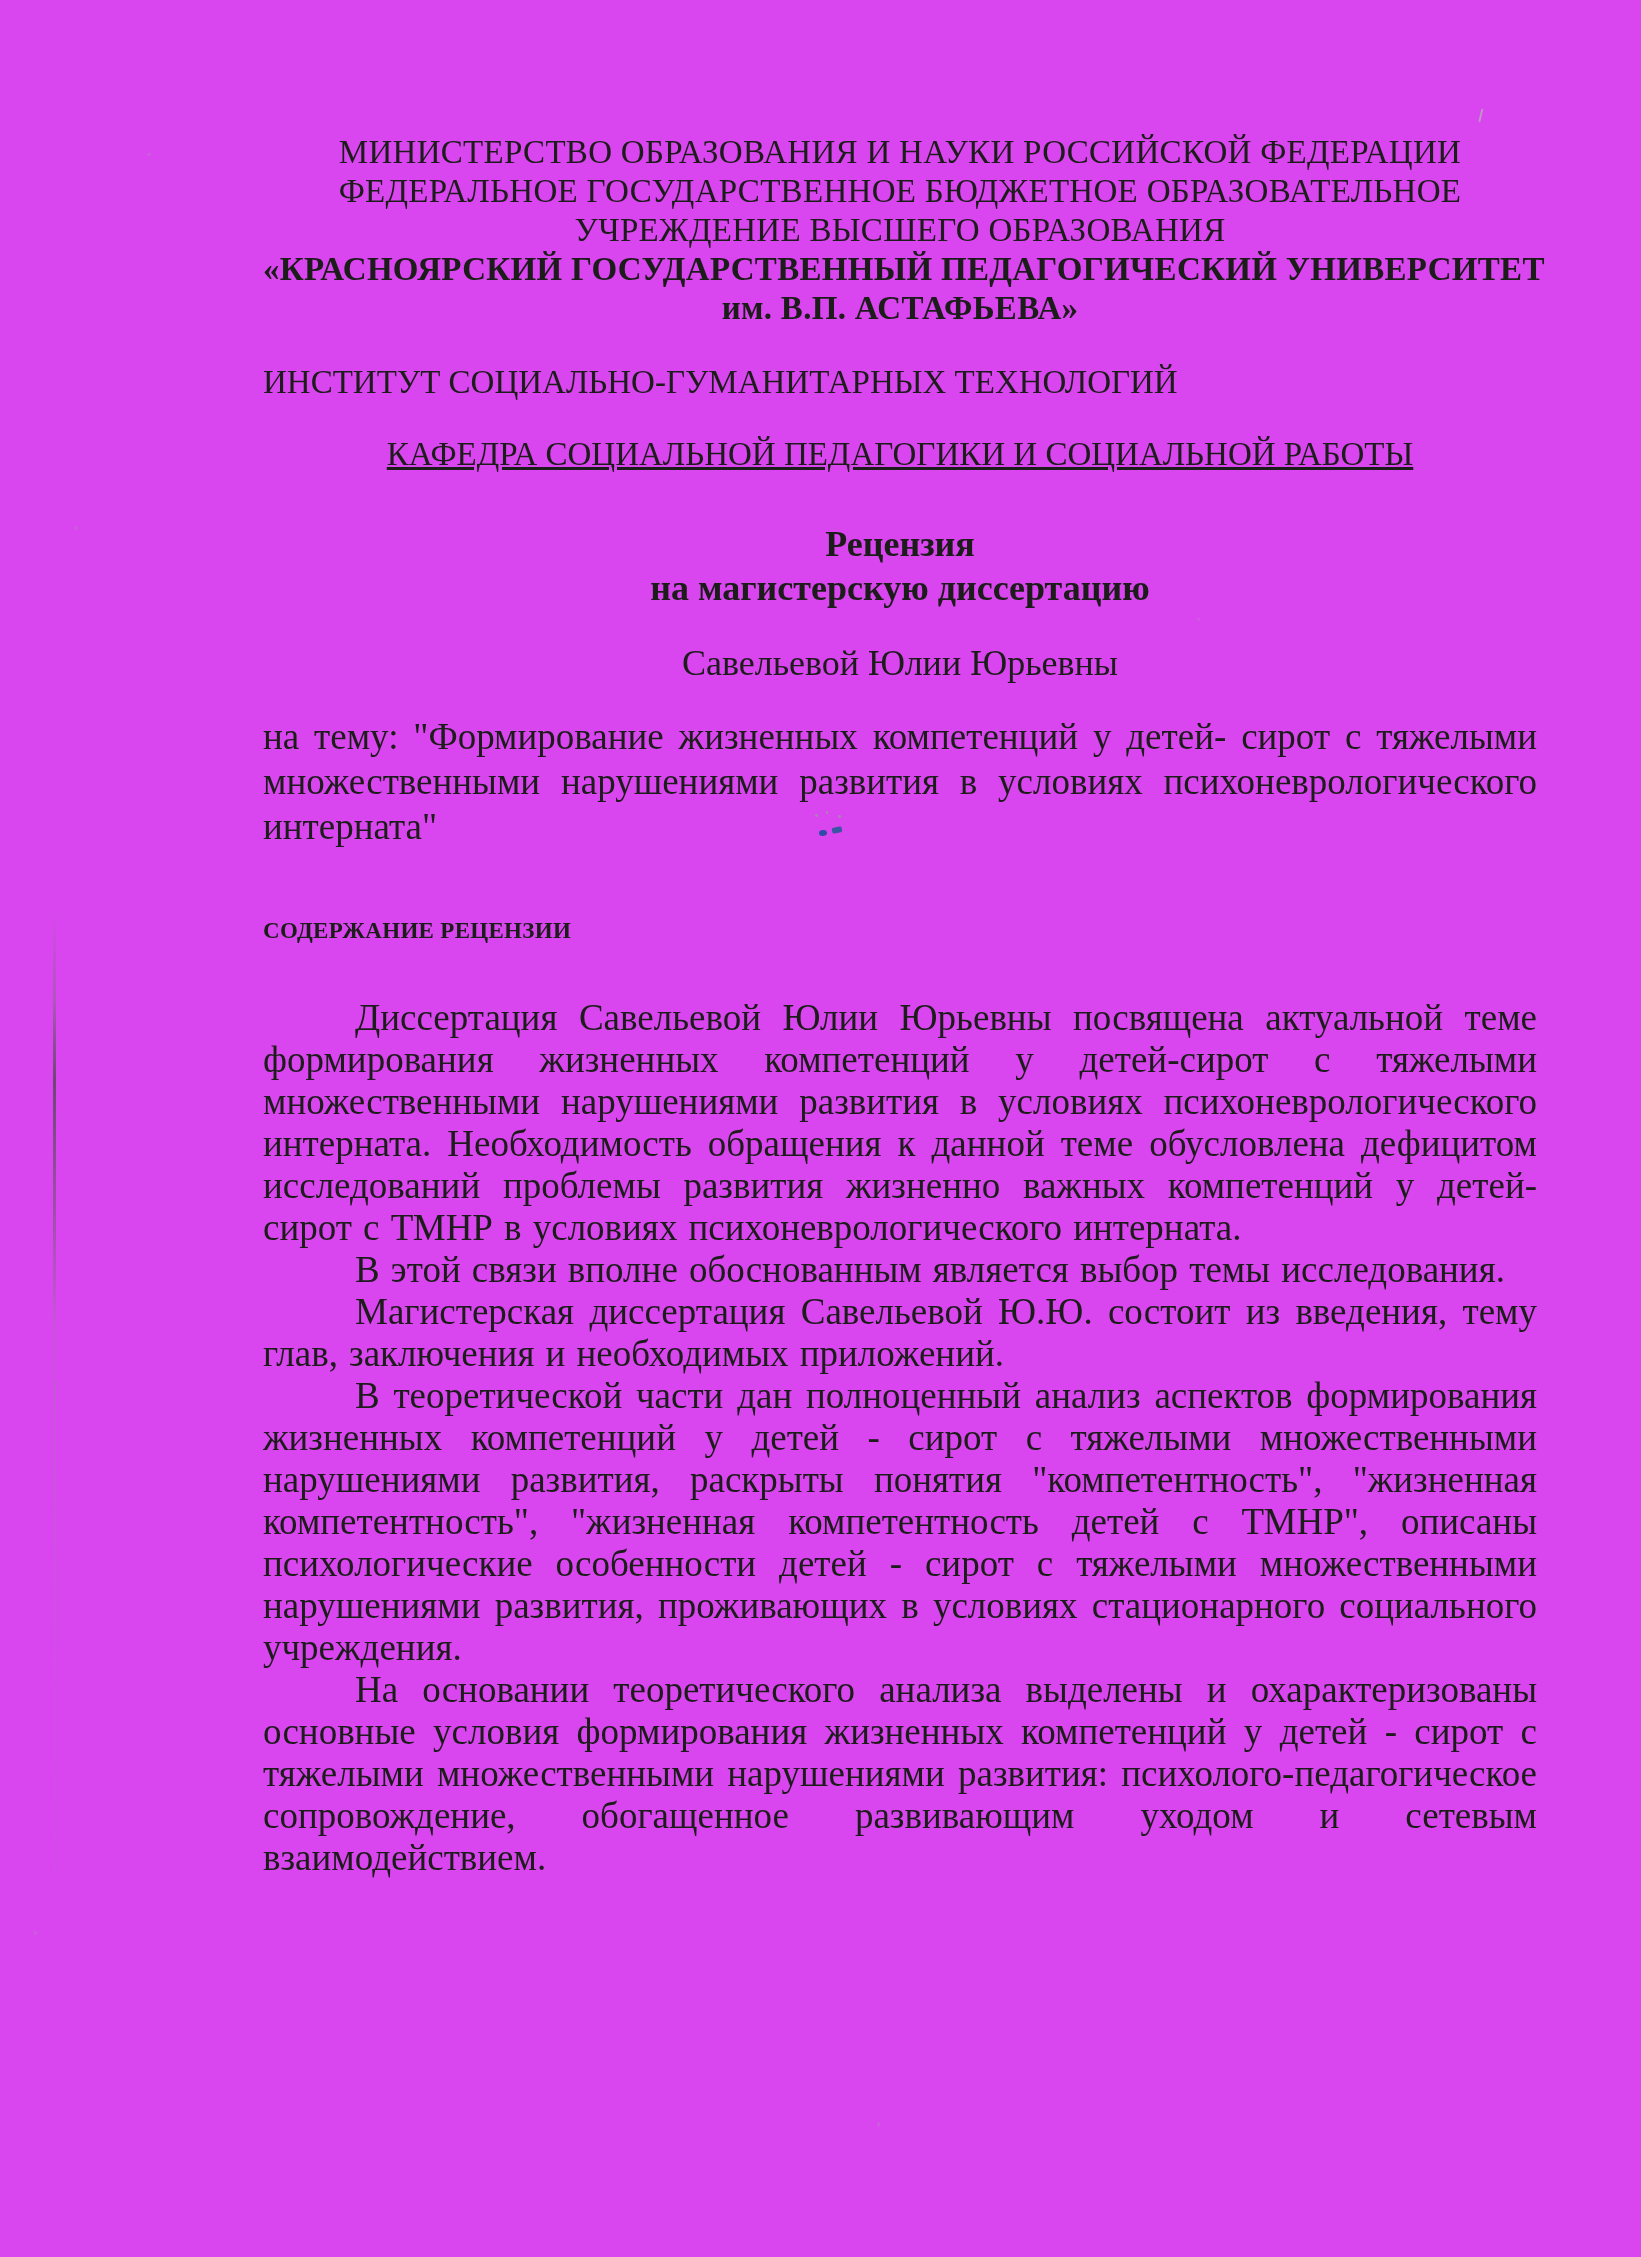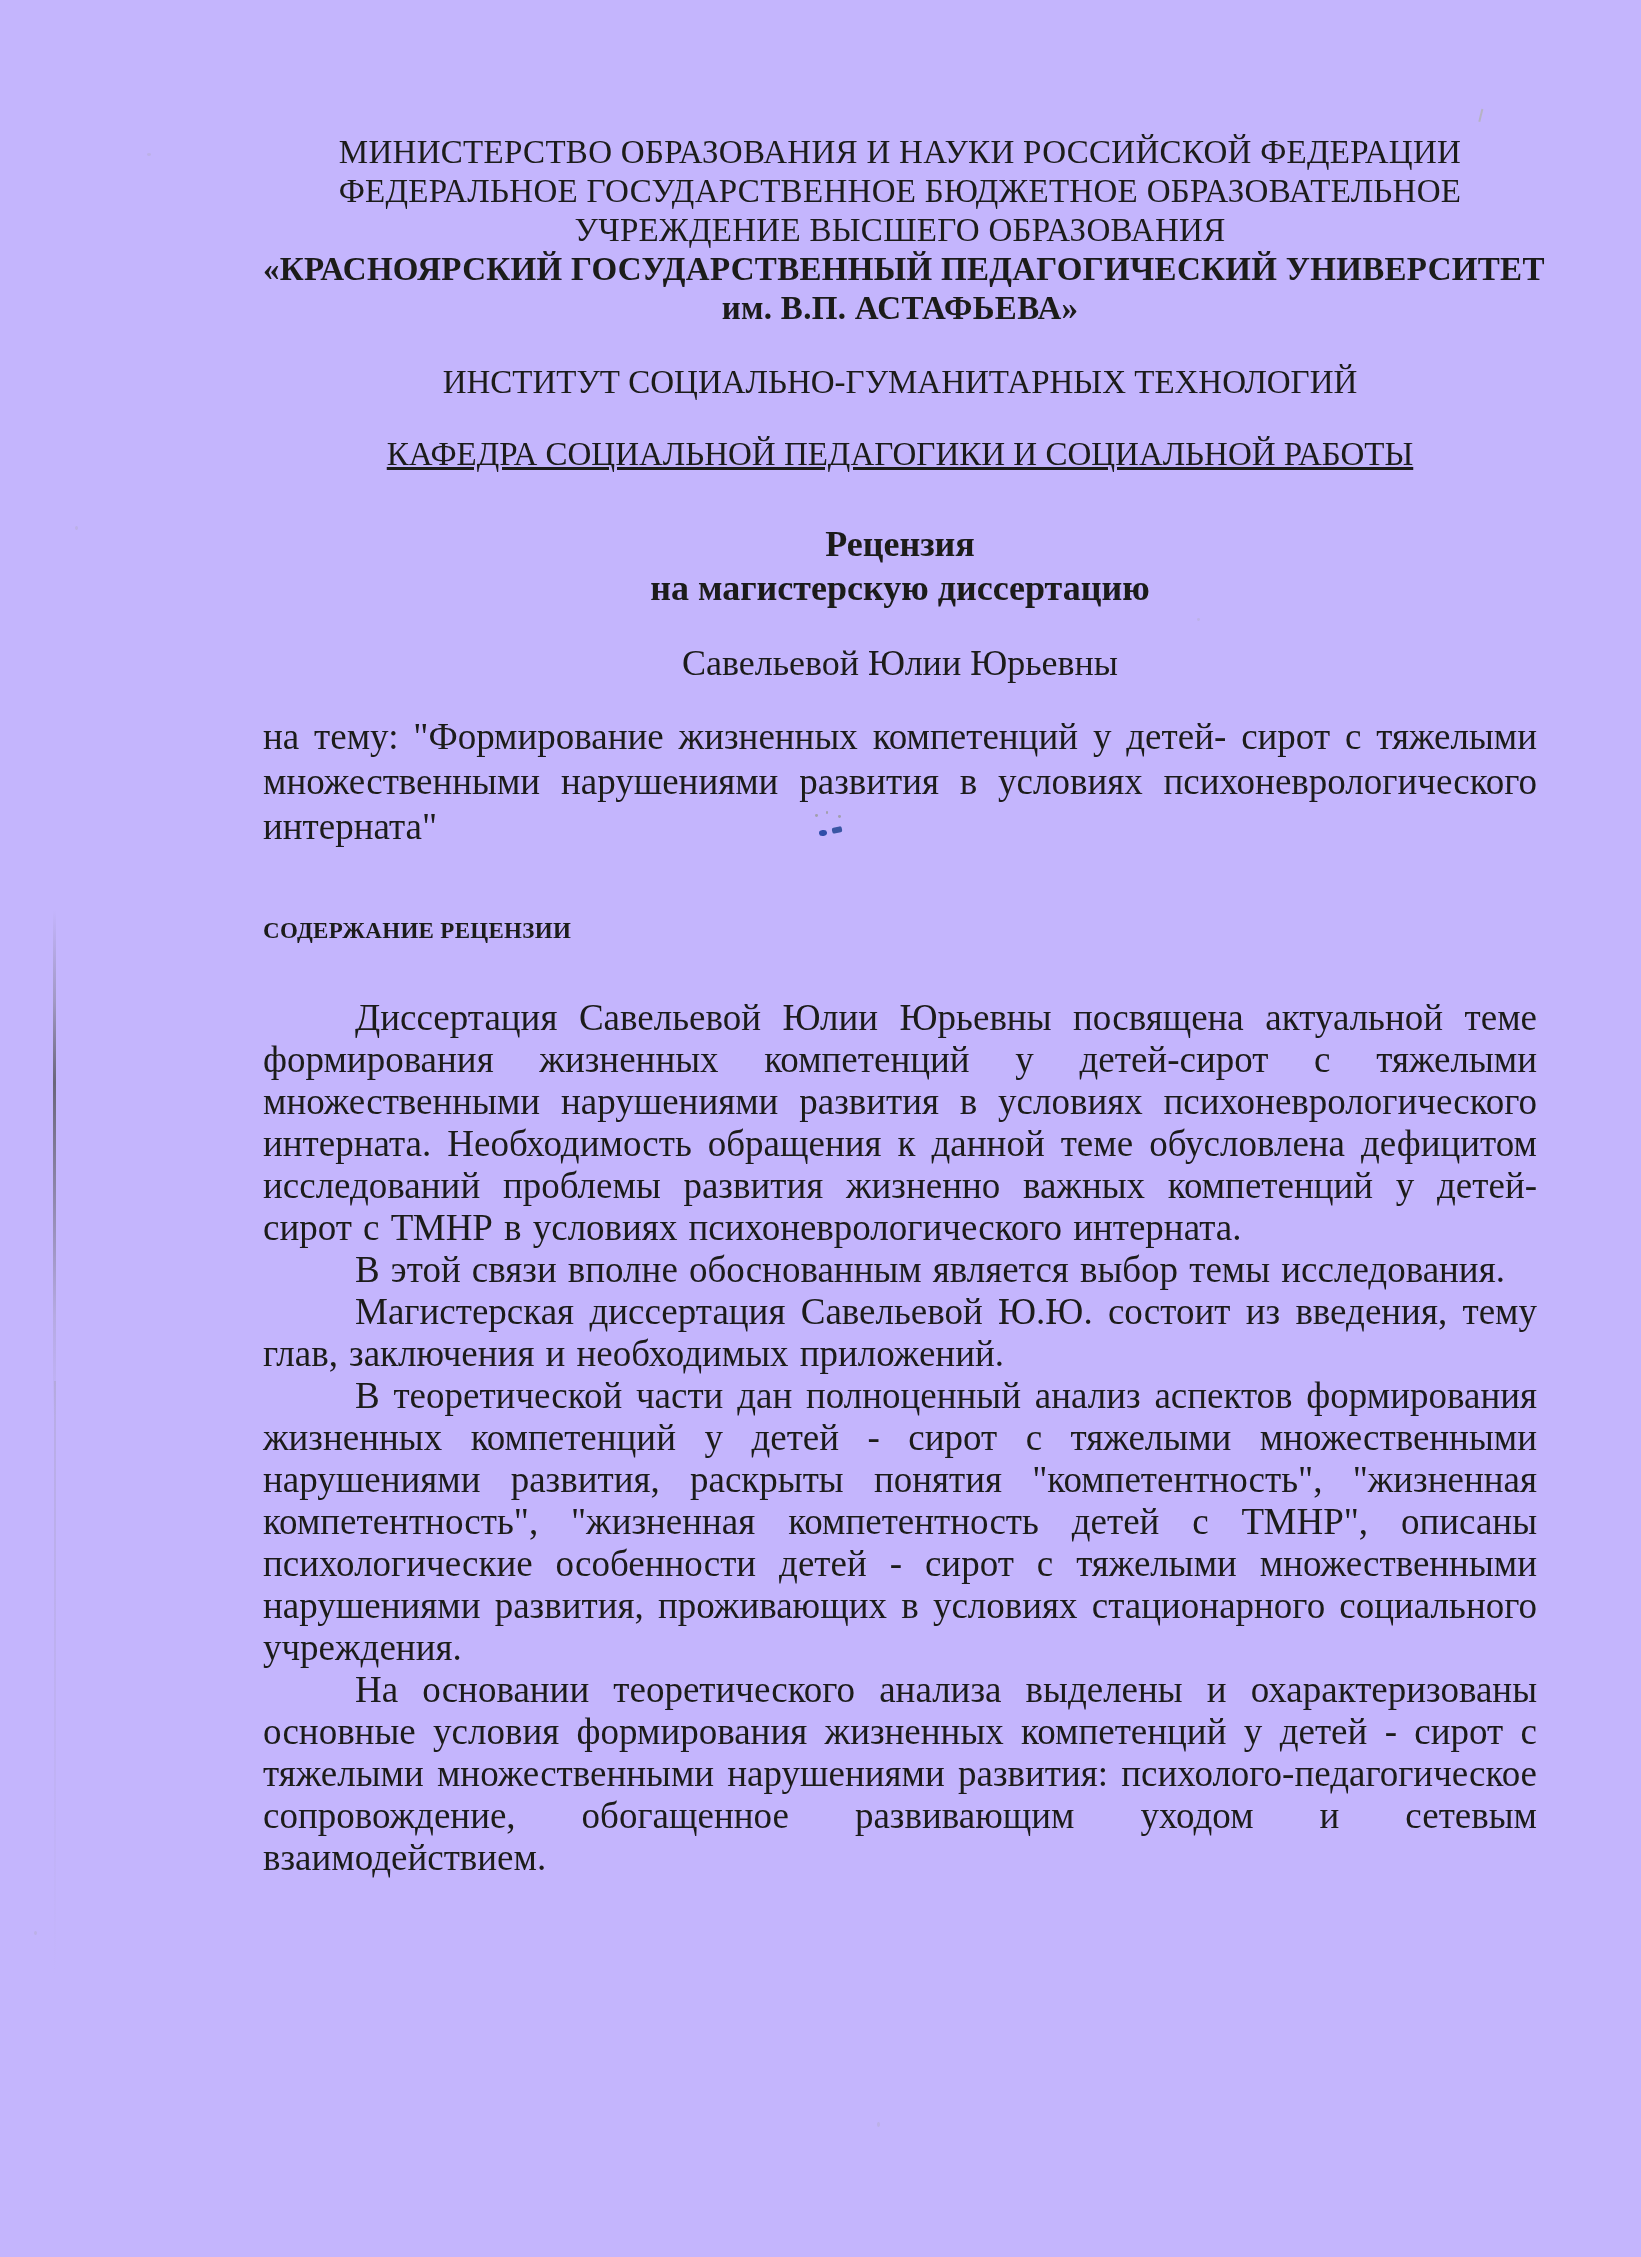--- a/index.html
+++ b/index.html
@@ -3,21 +3,21 @@
 <meta charset="utf-8">
 <title>Рецензия — scanned document</title>
 <style>
   html, body { margin: 0; padding: 0; background: #ffffff; }
 
   .page {
     position: relative;
     width: 1641px;
     height: 2257px;
     margin: 0 auto;
-    background: #c4b5fd;
+    background: #d946ef;
     overflow: hidden;
     font-family: "Liberation Serif", "DejaVu Serif", serif;
     color: #1c1c1a;
     -webkit-font-smoothing: antialiased;
   }
 
   .content {
     position: absolute;
     left: 263px;
     top: 0;
@@ -30,21 +30,20 @@
     text-align: center;
     font-size: 33px;
     line-height: 39px;
     letter-spacing: 0.3px;
   }
   .org-header .hl { white-space: nowrap; }
   .bold { font-weight: bold; }
 
   .institute {
     margin-top: 35px;
-    text-align: center;
     font-size: 33px;
     line-height: 39px;
   }
   .department {
     margin-top: 33px;
     text-align: center;
     font-size: 33px;
     line-height: 39px;
     text-decoration: underline;
   }

